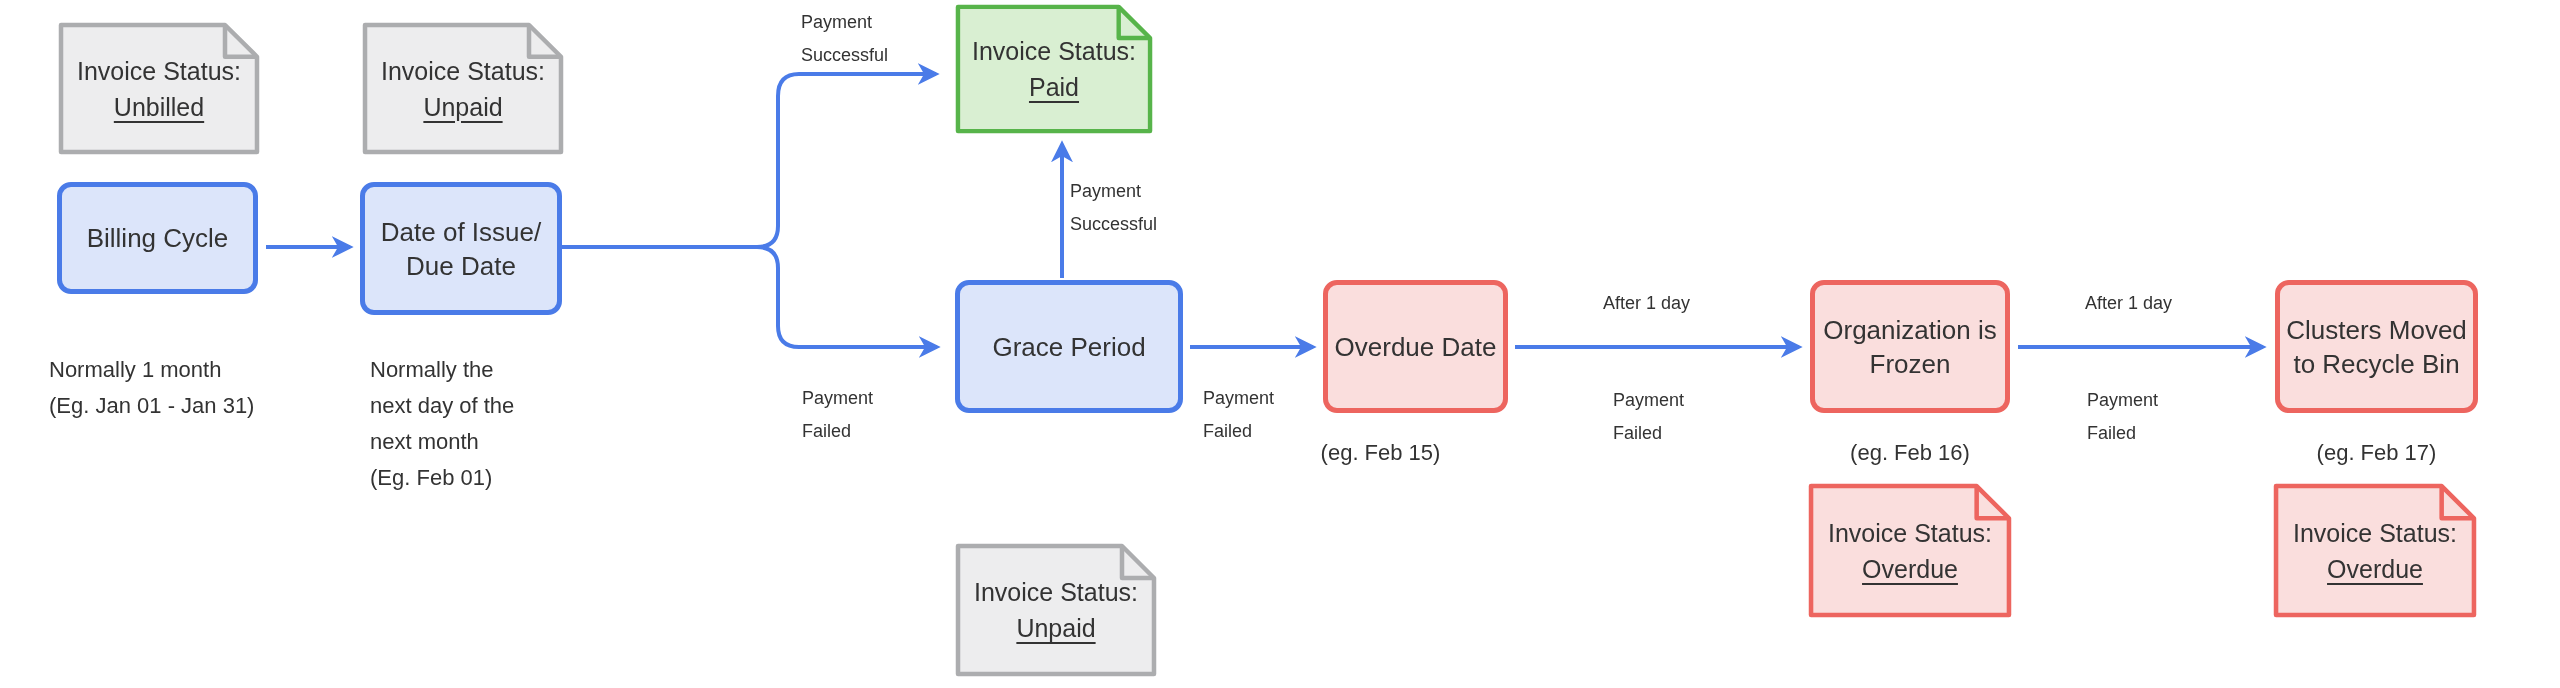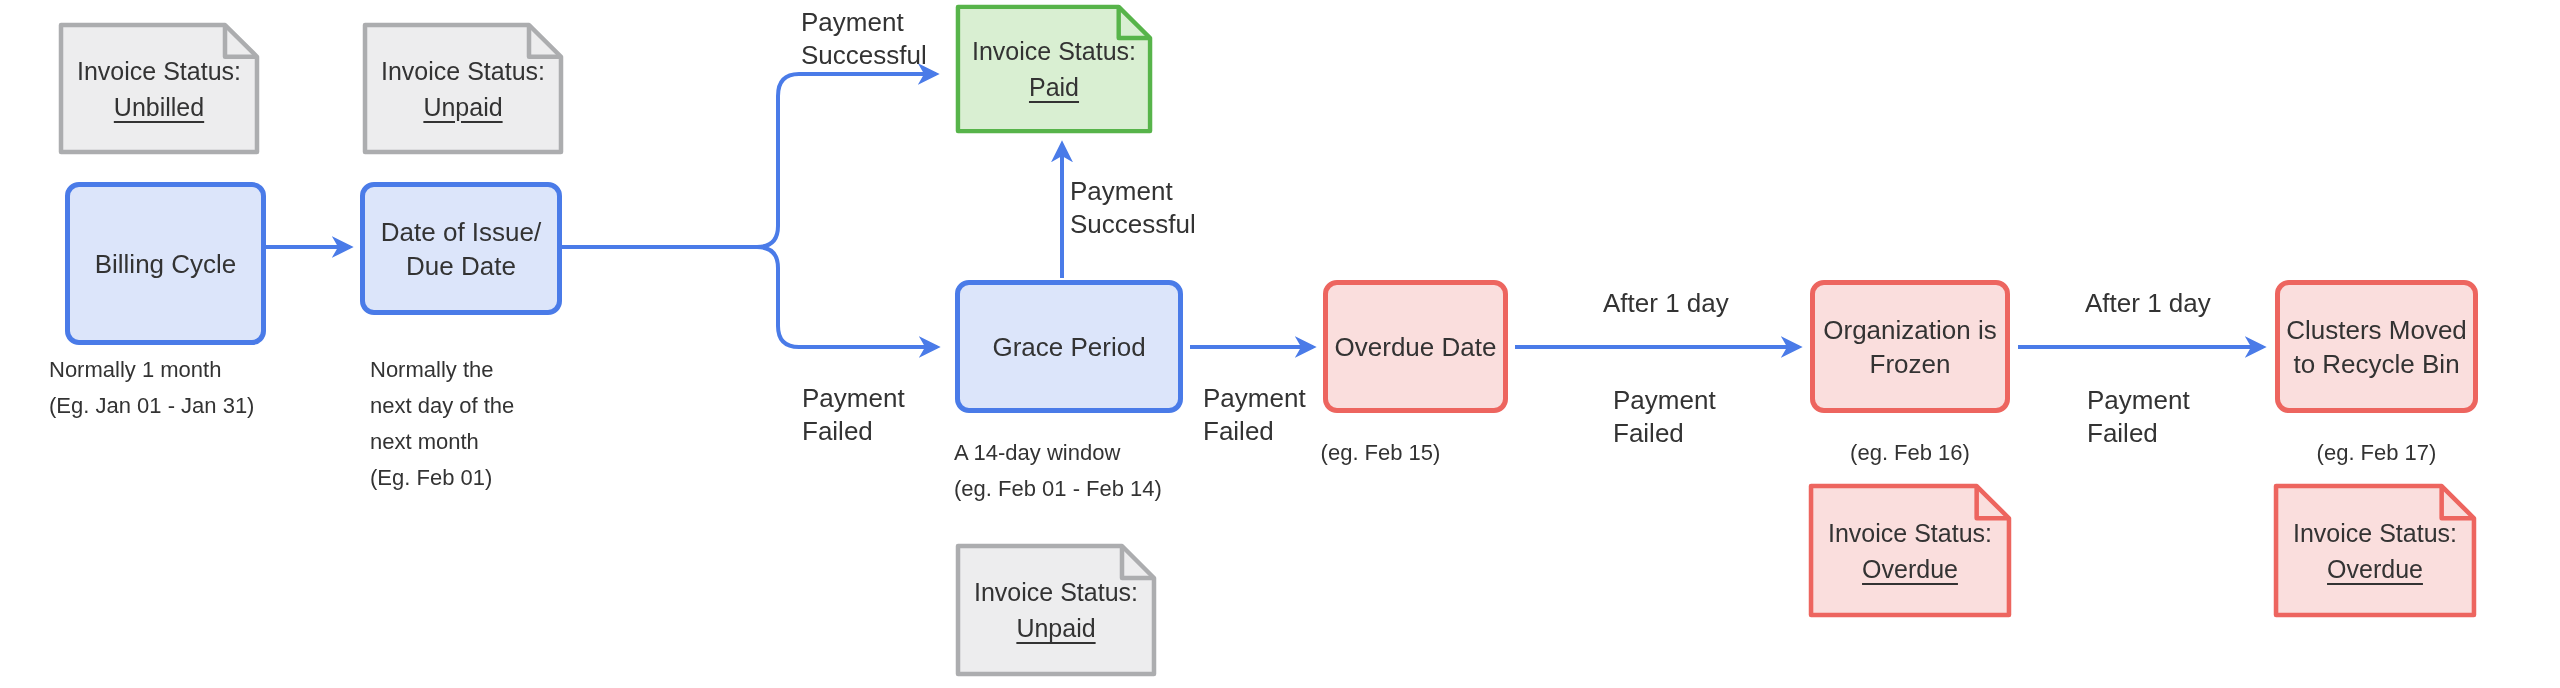--- a/index.html
+++ b/index.html
@@ -56,21 +56,21 @@
   }
   .note-text .status {
     text-decoration: underline;
     text-decoration-thickness: 2px;
     text-underline-offset: 5px;
   }
 
   
   .caption { position: absolute; font-size: 22px; line-height: 36px; color: var(--text, #333); }
   .caption.center { text-align: center; }
-  .edge-label { position: absolute; font-size: 26px; line-height: 33px; color: var(--text, #333); }
+  .edge-label { position: absolute; font-size: 18px; line-height: 33px; color: var(--text, #333); }
   .line { display: block; }
 </style>
 </head>
 <body>
 
 <div id="canvas">
 
   <svg class="edges" viewBox="0 0 2560 688" aria-hidden="true">
     <defs>
       <marker id="arrowhead" viewBox="0 0 12 12" refX="10" refY="6" markerUnits="userSpaceOnUse" markerWidth="22" markerHeight="24" orient="auto-start-reverse">
@@ -145,21 +145,21 @@
     <svg class="note-shape" viewBox="0 0 202 134" preserveAspectRatio="none">
       <path class="body" d="M3,3 L167,3 L199,35 L199,131 L3,131 Z"></path>
       <path class="fold" d="M167,3 L167,35 L199,35"></path>
     </svg>
     <div class="note-text">
       <span class="line">Invoice Status:</span>
       <span class="line status">Overdue</span>
     </div>
   </div>
 
-  <div class="box blue" style="left:65px;top:182px;width:201px;height:163px">
+  <div class="box blue" style="left:57px;top:182px;width:201px;height:112px">
     <span class="line">Billing Cycle</span>
   </div>
 
   <div class="box blue" style="left:955px;top:280px;width:228px;height:133px">
     <span class="line">Grace Period</span>
   </div>
 
   <div class="box blue" style="left:360px;top:182px;width:202px;height:133px">
     <span class="line">Date of Issue/</span>
     <span class="line">Due Date</span>
@@ -184,24 +184,20 @@
     <span class="line">(Eg. Jan 01 - Jan 31)</span>
   </div>
 
   <div class="caption" style="left:370px;top:352px">
     <span class="line">Normally the</span>
     <span class="line">next day of the</span>
     <span class="line">next month</span>
     <span class="line">(Eg. Feb 01)</span>
   </div>
 
-  <div class="caption" style="left:954px;top:435px">
-    <span class="line">A 14-day window</span>
-    <span class="line">(eg. Feb 01 - Feb 14)</span>
-  </div>
 
   <div class="caption center" style="left:1288px;top:435px;width:185px">
     <span class="line">(eg. Feb 15)</span>
   </div>
 
   <div class="caption center" style="left:1810px;top:435px;width:200px">
     <span class="line">(eg. Feb 16)</span>
   </div>
 
   <div class="caption center" style="left:2275px;top:435px;width:203px">

